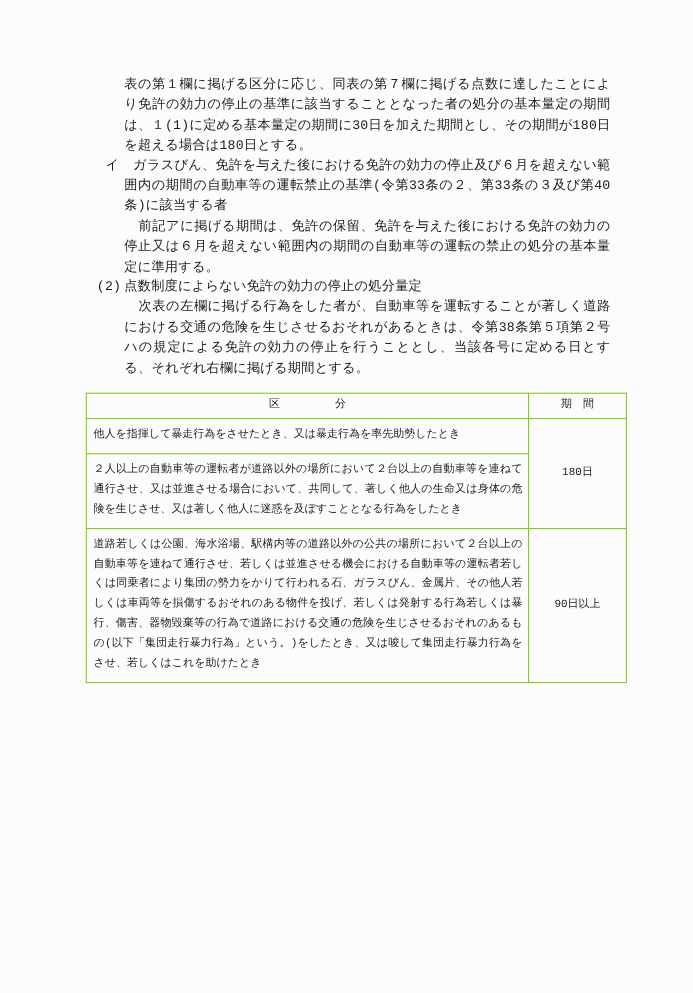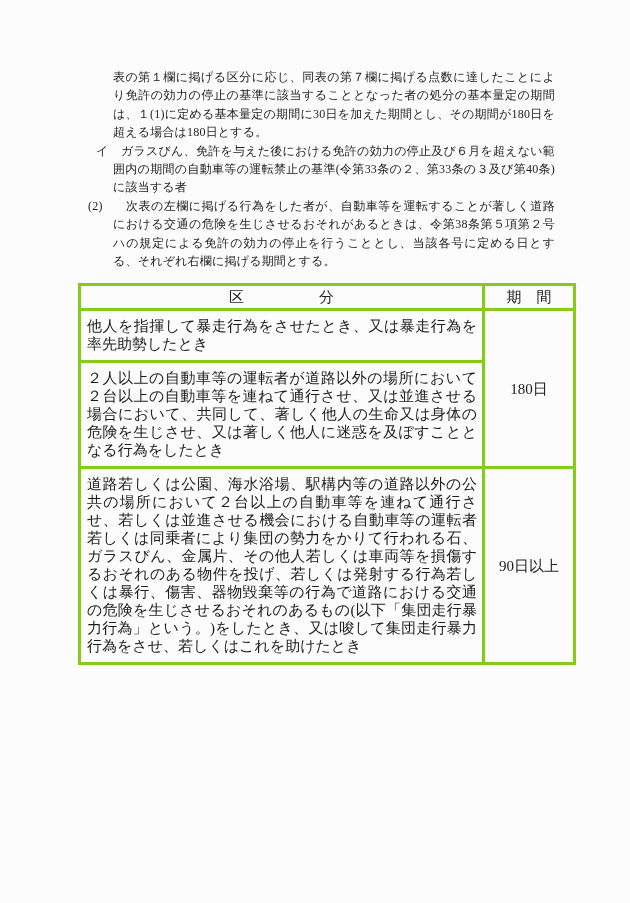--- a/index.html
+++ b/index.html
@@ -9,21 +9,21 @@
     height: 903px;
     background: #fcfcfc;
     overflow: hidden;
   }
   .page {
     position: relative;
     width: 630px;
     height: 903px;
     background: #fcfcfc;
     color: #1c1c1c;
-    font-family: Liberation Serif, serif;
+    font-family: Liberation Mono, monospace;
   }
   .content {
     position: absolute;
     left: 113px;
     top: 68px;
     width: 442px;
     font-size: 12px;
     line-height: 18.4px;
     letter-spacing: 0.2px;
     text-align: justify;
@@ -45,23 +45,23 @@
   .indent-small  { text-indent: 8px; }
   table.rule-table {
     border-collapse: collapse;
     width: 475px;
     margin-left: -35px;
     margin-top: 13px;
     table-layout: fixed;
   }
   table.rule-table th,
   table.rule-table td {
-    border: 3px solid #84cc16;
+    border: 1px solid #84cc16;
     font-weight: normal;
-    font-size: 15px;
+    font-size: 10px;
     line-height: 18px;
     letter-spacing: 0;
     vertical-align: middle;
   }
   th.col-category { width: 393px; }
   th.col-period   { width: 80px;  }
   table.rule-table th {
     text-align: center;
     padding: 2px 4px;
   }
@@ -80,24 +80,26 @@
 <body>
 
 <div class="page">
   <div class="content">
 
     <p>表の第１欄に掲げる区分に応じ、同表の第７欄に掲げる点数に達したことにより免許の効力の停止の基準に該当することとなった者の処分の基本量定の期間は、１(1)に定める基本量定の期間に30日を加えた期間とし、その期間が180日を超える場合は180日とする。</p>
 
     <div class="hang">
       <span class="hang-label label-i">イ</span>
       <p class="indent-small">ガラスびん、免許を与えた後における免許の効力の停止及び６月を超えない範囲内の期間の自動車等の運転禁止の基準(令第33条の２、第33条の３及び第40条)に該当する者</p>
+      <p class="indent-first">前記アに掲げる期間は、免許の保留、免許を与えた後における免許の効力の停止又は６月を超えない範囲内の期間の自動車等の運転の禁止の処分の基本量定に準用する。</p>
     </div>
 
     <div class="hang">
       <span class="hang-label label-two">(2)</span>
+      <p>点数制度によらない免許の効力の停止の処分量定</p>
       <p class="indent-first">次表の左欄に掲げる行為をした者が、自動車等を運転することが著しく道路における交通の危険を生じさせるおそれがあるときは、令第38条第５項第２号ハの規定による免許の効力の停止を行うこととし、当該各号に定める日とする、それぞれ右欄に掲げる期間とする。</p>
     </div>
 
     <table class="rule-table">
       <thead>
         <tr>
           <th class="col-category">区　　　　　分</th>
           <th class="col-period">期　間</th>
         </tr>
       </thead>

